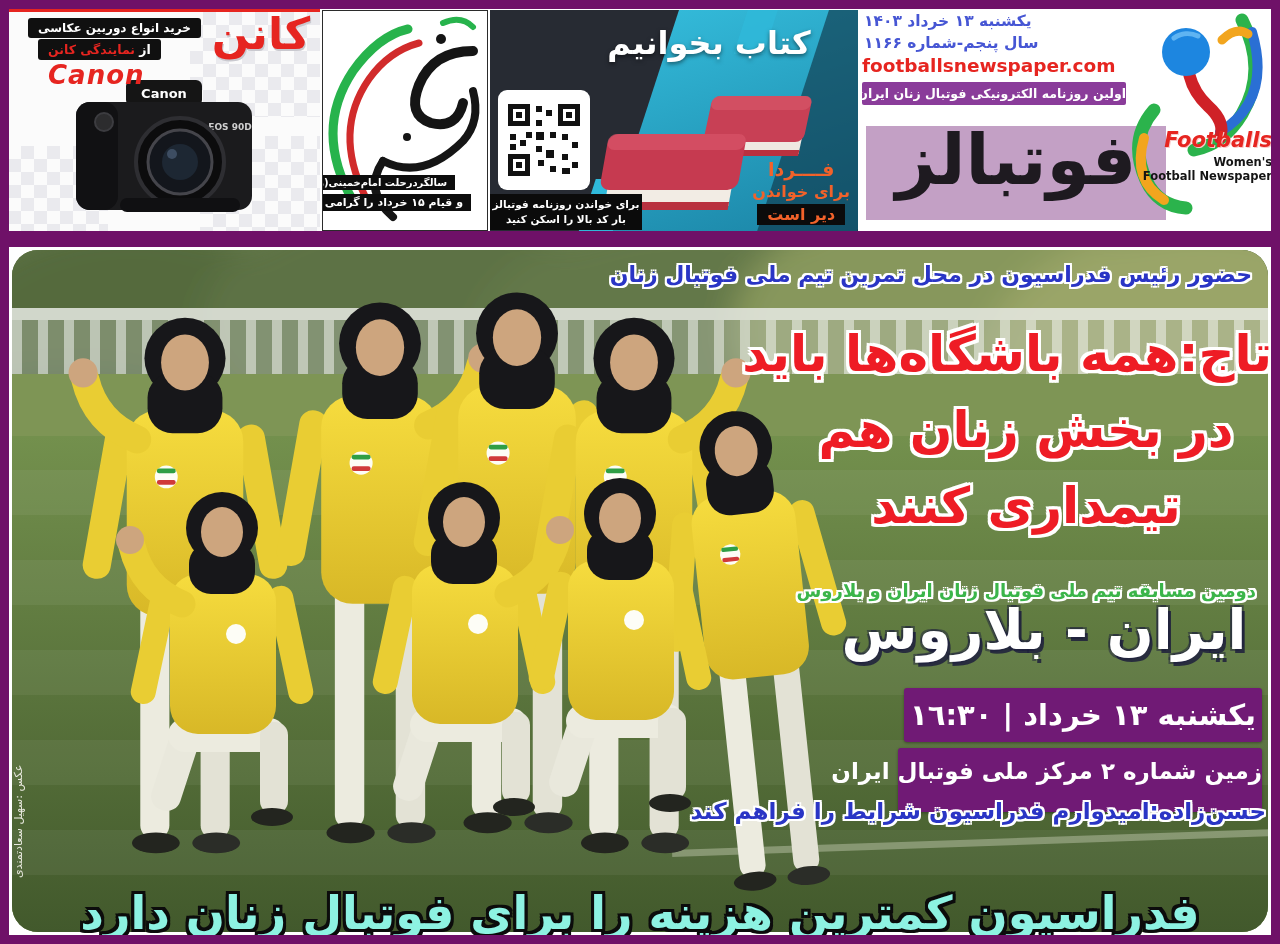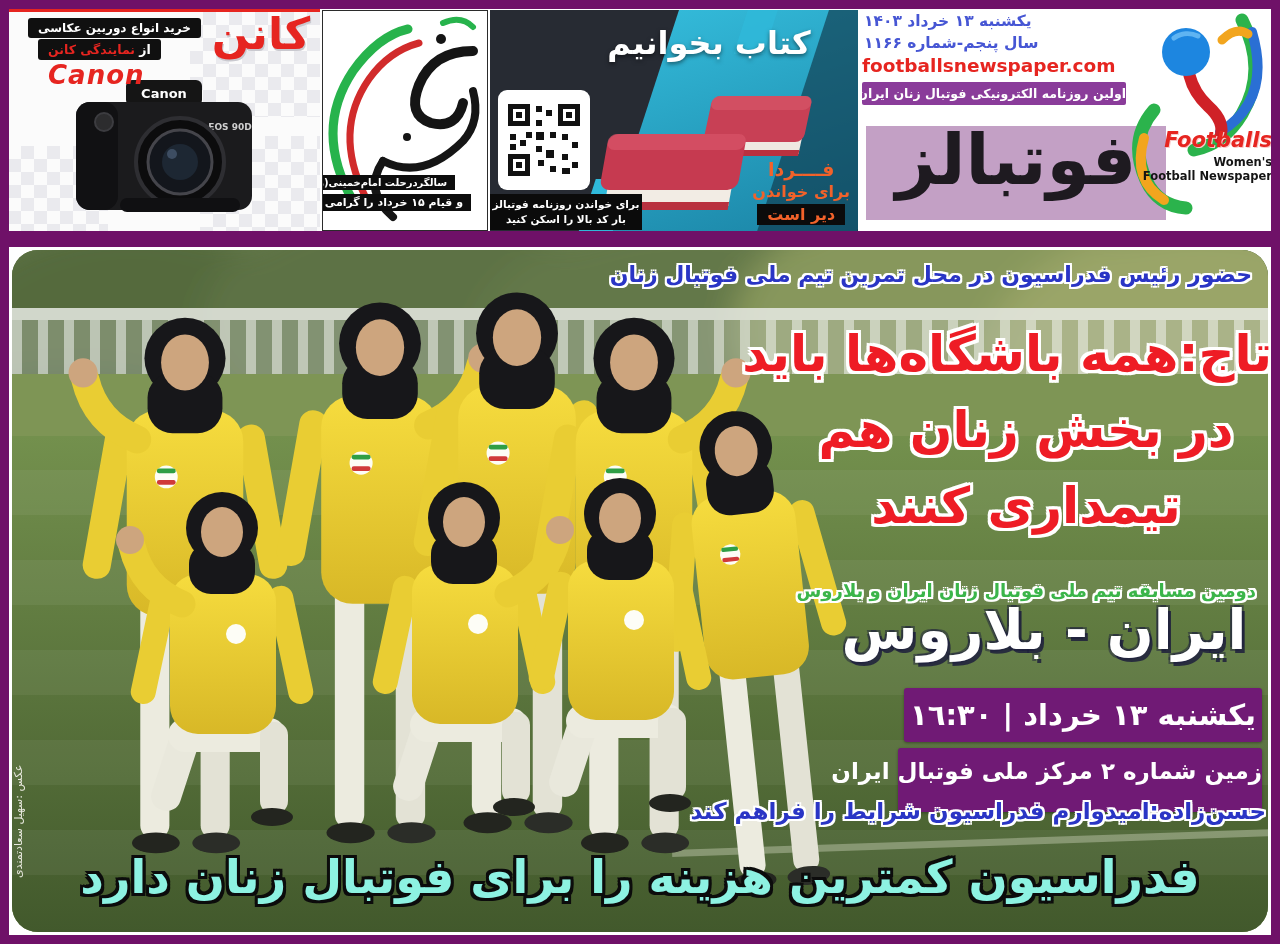--- a/index.html
+++ b/index.html
@@ -101,21 +101,21 @@
   .match-kicker{top:572px;right:24px;font-size:18px;font-weight:bold;color:#3bb54a;white-space:nowrap;margin-top:8px;}
   .match-title{top:598px;right:16px;width:440px;text-align:center;font-size:55px;font-weight:bold;
                color:#fff;white-space:nowrap;
                text-shadow:3px 4px 0 rgba(25,25,60,.8),-2px -2px 0 rgba(25,25,60,.45),
                2px -2px 0 rgba(25,25,60,.45),-2px 2px 0 rgba(25,25,60,.45);}
   .redbox{background:#701a75;color:#fff;font-weight:bold;text-align:center;border-radius:3px;
           white-space:nowrap;box-shadow:0 1px 3px rgba(0,0,0,.35);}
   .match-date{top:688px;right:18px;width:358px;height:54px;font-size:29px;line-height:54px;}
   .match-venue{top:748px;right:18px;width:364px;height:64px;font-size:23px;line-height:47px;}
   .quote{top:798px;right:14px;font-size:23px;font-weight:bold;color:#2a35c5;white-space:nowrap;}
-  .bottom-headline{top:850px;left:10px;right:10px;text-align:center;font-size:46px;font-weight:bold;
+  .bottom-headline{top:886px;left:10px;right:10px;text-align:center;font-size:46px;font-weight:bold;
                    color:#8df2e2;white-space:nowrap;}
   .credit{position:absolute;left:12px;top:688px;height:190px;z-index:10;writing-mode:vertical-rl;
           transform:rotate(180deg);color:#e9e9df;font-size:11px;letter-spacing:1px;}
 </style>
 </head>
 <body>
 
 <div class="page">
 
   <div class="panel canon-ad">

